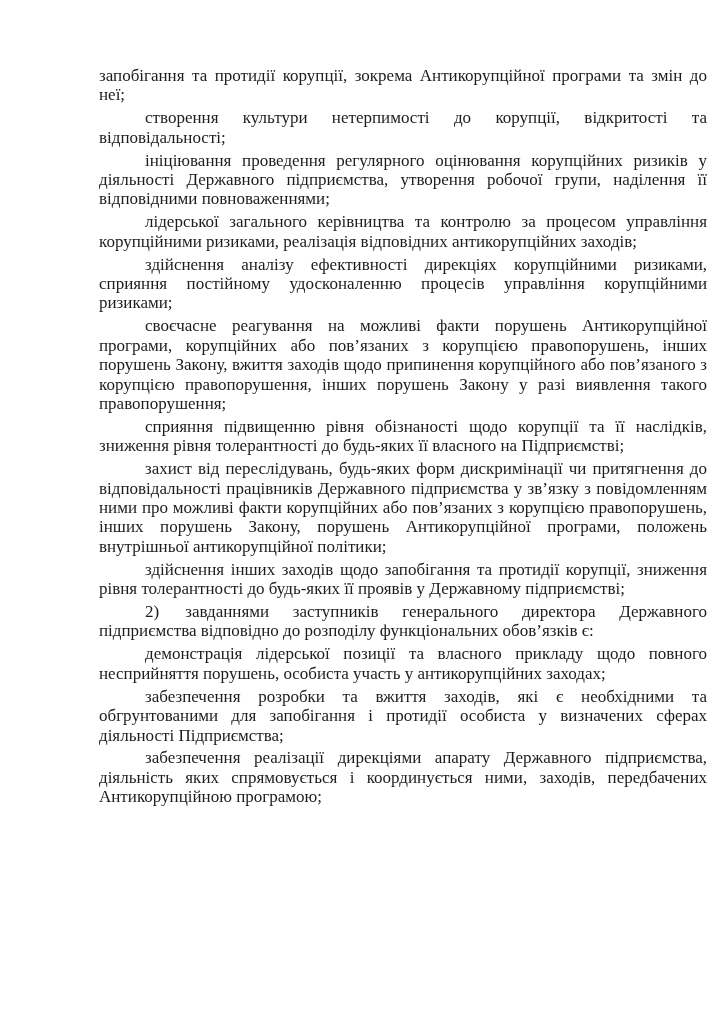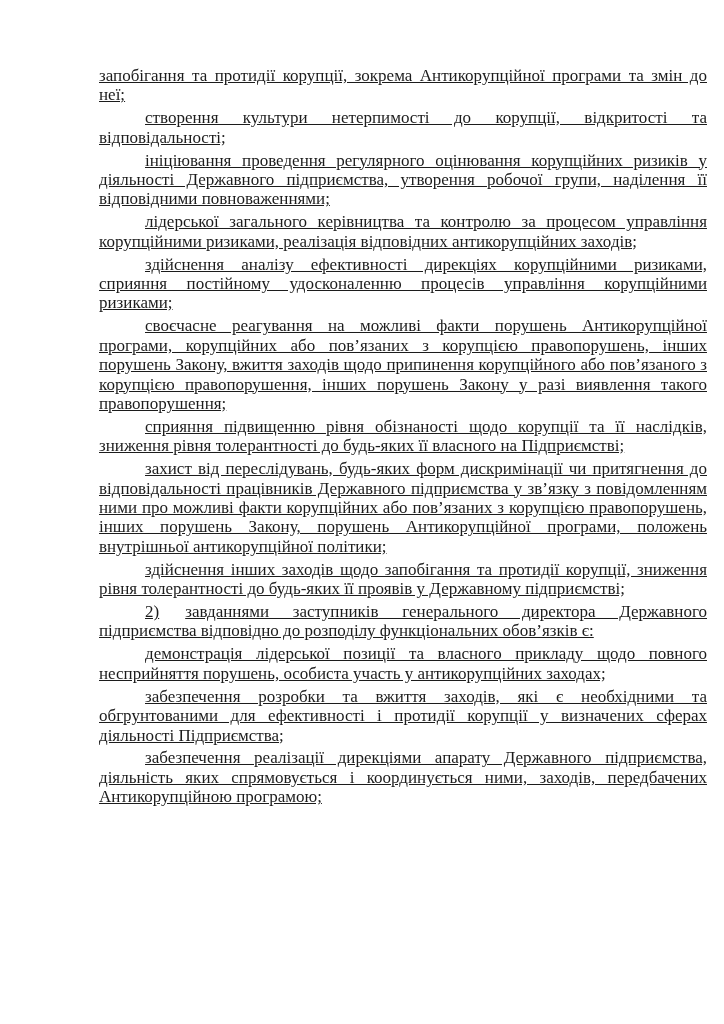--- a/index.html
+++ b/index.html
@@ -23,21 +23,20 @@
     font-size: 17px;
     line-height: 19.4px;
     color: #1c1c1c;
     text-align: justify;
     text-justify: inter-word;
   }
   .content p {
     margin: 0 0 3.5px 0;
     padding: 0;
     text-indent: 46px;
-    text-decoration: underline;
   }
   .content p.no-indent {
     text-indent: 0;
   }
   .tab {
     display: inline-block;
     width: 26px;
   }
 </style>
 </head>
@@ -49,16 +48,16 @@
       <p class="">створення культури нетерпимості до корупції, відкритості та відповідальності;</p>
       <p class="">ініціювання проведення регулярного оцінювання корупційних ризиків у діяльності Державного підприємства, утворення робочої групи, наділення її відповідними повноваженнями;</p>
       <p class="">лідерської загального керівництва та контролю за процесом управління корупційними ризиками, реалізація відповідних антикорупційних заходів;</p>
       <p class="">здійснення аналізу ефективності дирекціях корупційними ризиками, сприяння постійному удосконаленню процесів управління корупційними ризиками;</p>
       <p class="">своєчасне реагування на можливі факти порушень Антикорупційної програми, корупційних або пов’язаних з корупцією правопорушень, інших порушень Закону, вжиття заходів щодо припинення корупційного або пов’язаного з корупцією правопорушення, інших порушень Закону у разі виявлення такого правопорушення;</p>
       <p class="">сприяння підвищенню рівня обізнаності щодо корупції та її наслідків, зниження рівня толерантності до будь-яких її власного на Підприємстві;</p>
       <p class="">захист від переслідувань, будь-яких форм дискримінації чи притягнення до відповідальності працівників Державного підприємства у зв’язку з повідомленням ними про можливі факти корупційних або пов’язаних з корупцією правопорушень, інших порушень Закону, порушень Антикорупційної програми, положень внутрішньої антикорупційної політики;</p>
       <p class="">здійснення інших заходів щодо запобігання та протидії корупції, зниження рівня толерантності до будь-яких її проявів у Державному підприємстві;</p>
       <p class=""><span>2)</span><span class="tab"></span><span>завданнями заступників генерального директора Державного підприємства відповідно до розподілу функціональних обов’язків є:</span></p>
       <p class="">демонстрація лідерської позиції та власного прикладу щодо повного несприйняття порушень, особиста участь у антикорупційних заходах;</p>
-      <p class="">забезпечення розробки та вжиття заходів, які є необхідними та обгрунтованими для ефективності і протидії корупції у визначених сферах діяльності Підприємства;</p>
+      <p class="">забезпечення розробки та вжиття заходів, які є необхідними та обгрунтованими для запобігання і протидії особиста у визначених сферах діяльності Підприємства;</p>
       <p class="">забезпечення реалізації дирекціями апарату Державного підприємства, діяльність яких спрямовується і координується ними, заходів, передбачених Антикорупційною програмою;</p>
     </div>
 </div>
 
 </body></html>

